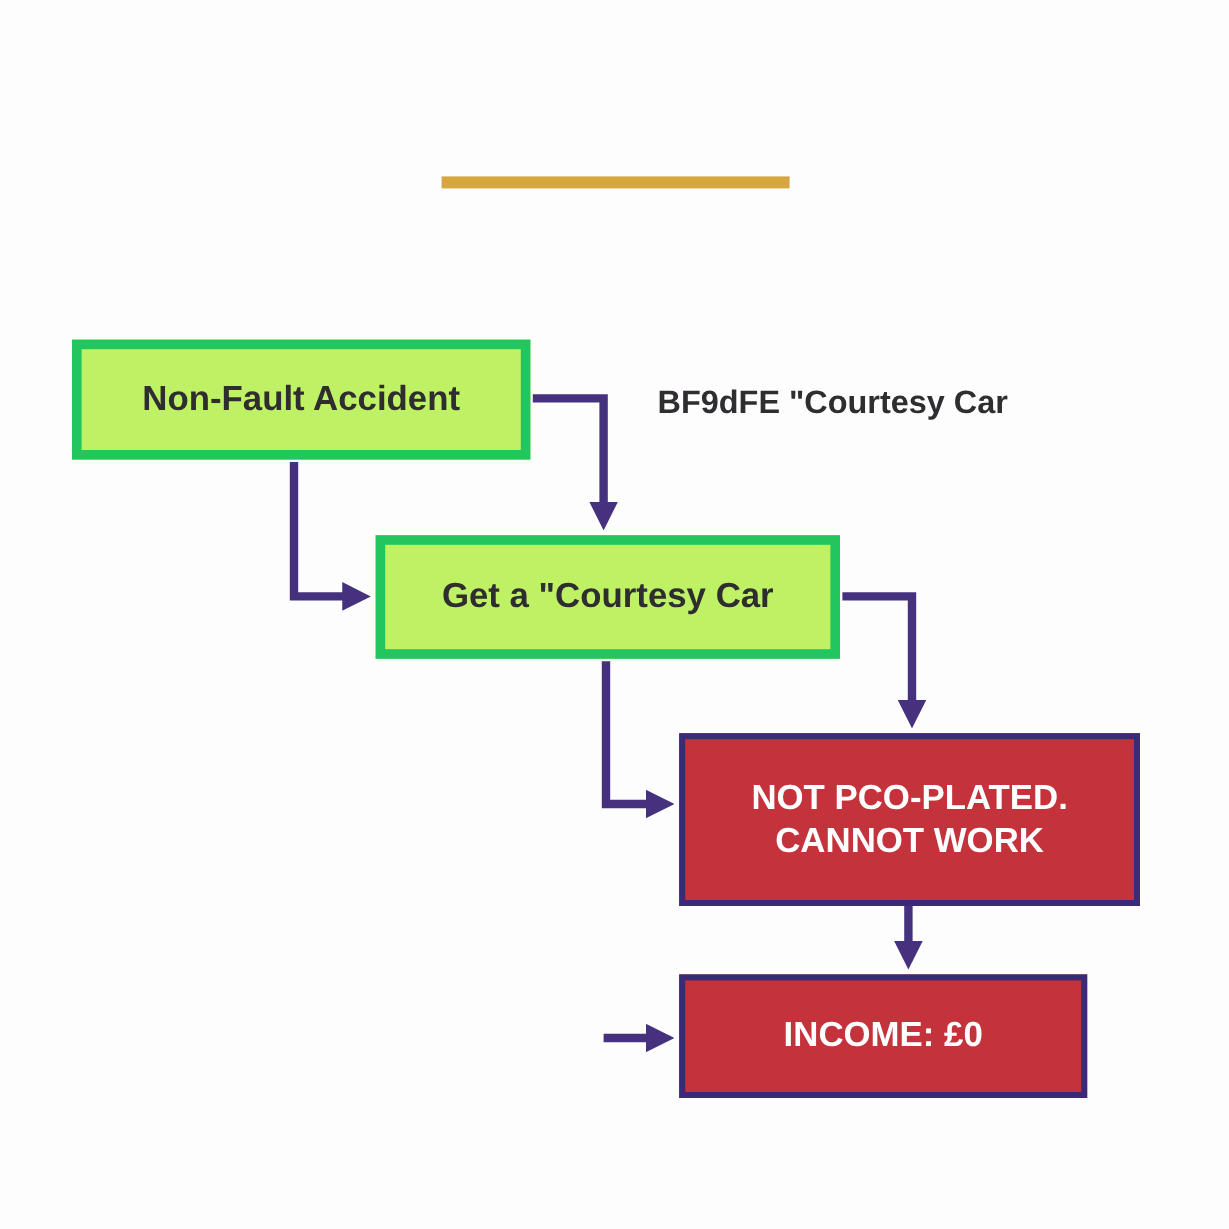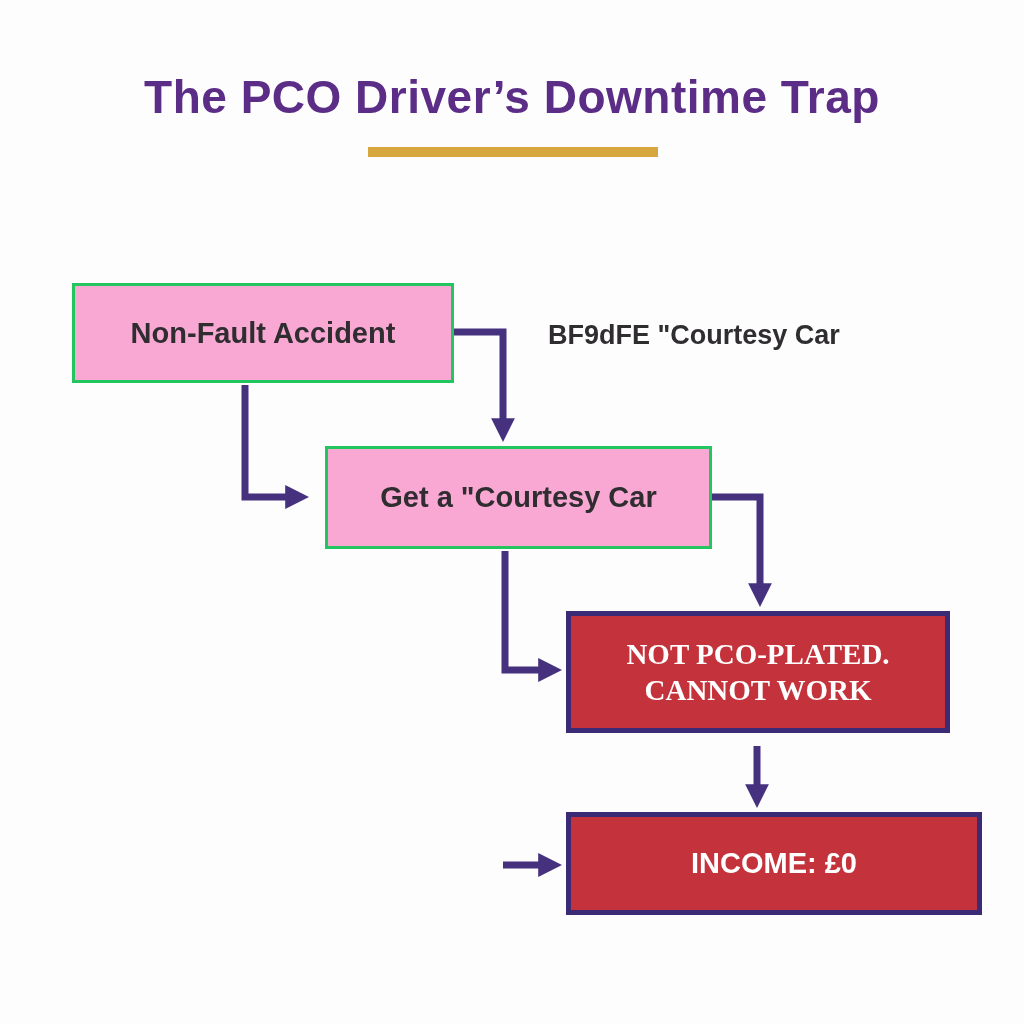--- a/index.html
+++ b/index.html
@@ -48,36 +48,35 @@
     display: flex;
     align-items: center;
     justify-content: center;
     text-align: center;
     font-weight: bold;
     box-sizing: border-box;
     white-space: pre-line;
     line-height: 1.25;
   }
   .node-gold {
-    background: #f9a8d4;
-    border: 3px solid #22c55e;
+    background: #bef264;
+    border: 8px solid #22c55e;
     color: #2f2d30;
     font-size: 29px;
-    margin-left: 12px;
   }
   .node-red {
     background: #c4333b;
     border: 5px solid #3b2a75;
     color: #ffffff;
     font-size: 29px;
   }
   .box-non-fault   { left: 60px;  top: 283px; width: 382px; height: 100px; }
   .box-courtesy    { left: 313px; top: 446px; width: 387px; height: 103px; }
-  .box-not-plated  { left: 566px; top: 611px; width: 384px; height: 122px; font-family: Liberation Serif, serif; }
-  .box-income      { left: 566px; top: 812px; width: 416px; height: 103px; }
+  .box-not-plated  { left: 566px; top: 611px; width: 384px; height: 144px; }
+  .box-income      { left: 566px; top: 812px; width: 340px; height: 103px; }
   .float-label {
     position: absolute;
     font-weight: bold;
     color: #2f2d30;
     white-space: pre-line;
     line-height: 1.3;
   }
   .label-courtesy-note {
     left: 548px;
     top: 318px;
@@ -91,21 +90,20 @@
     width: 190px;
     font-size: 26px;
     text-align: center;
   }
 </style>
 </head>
 <body>
 
 <div class="canvas">
 
-  <h1 class="page-title">The PCO Driver’s Downtime Trap</h1>
 
   <div class="title-underline"></div>
 
   <svg class="arrows" viewBox="0 0 1024 1024" xmlns="http://www.w3.org/2000/svg">
     <defs>
       <marker id="ah" markerWidth="3.4" markerHeight="3.4" refX="1.4" refY="1.7" orient="auto">
         <path d="M0,0 L3.4,1.7 L0,3.4 Z" fill="#46317f"></path>
       </marker>
     </defs>
 

